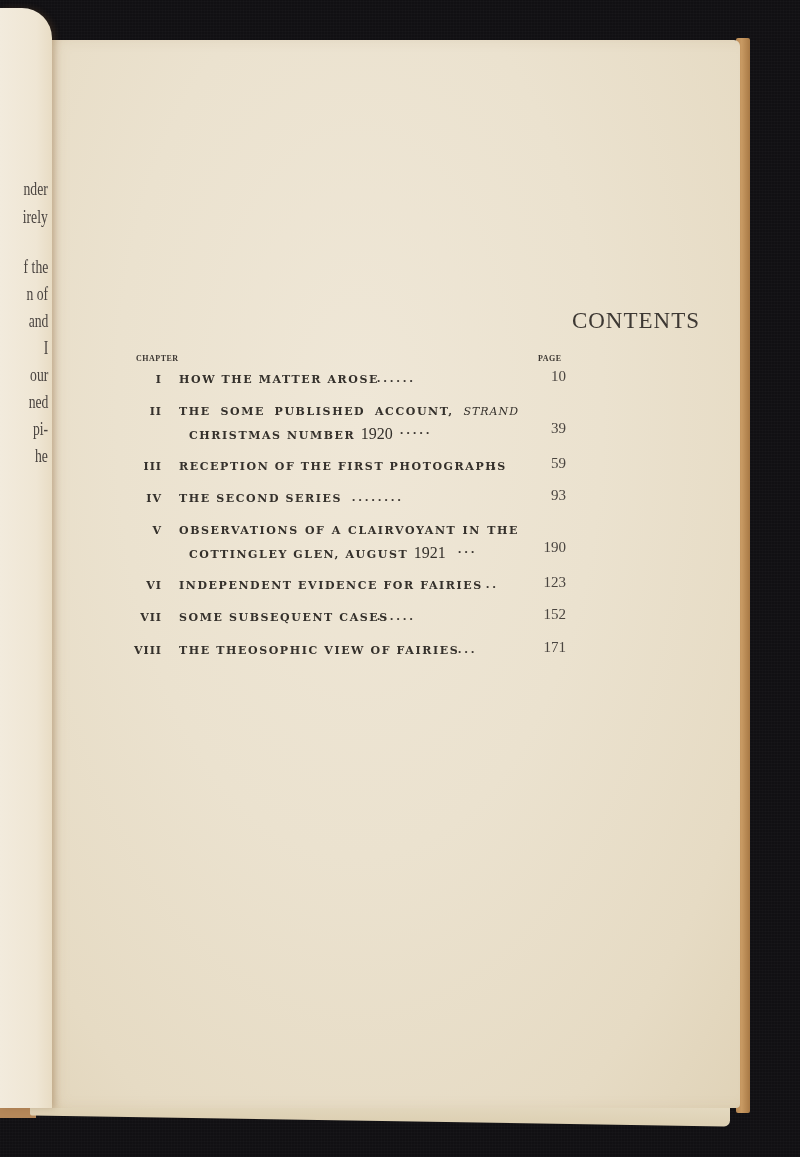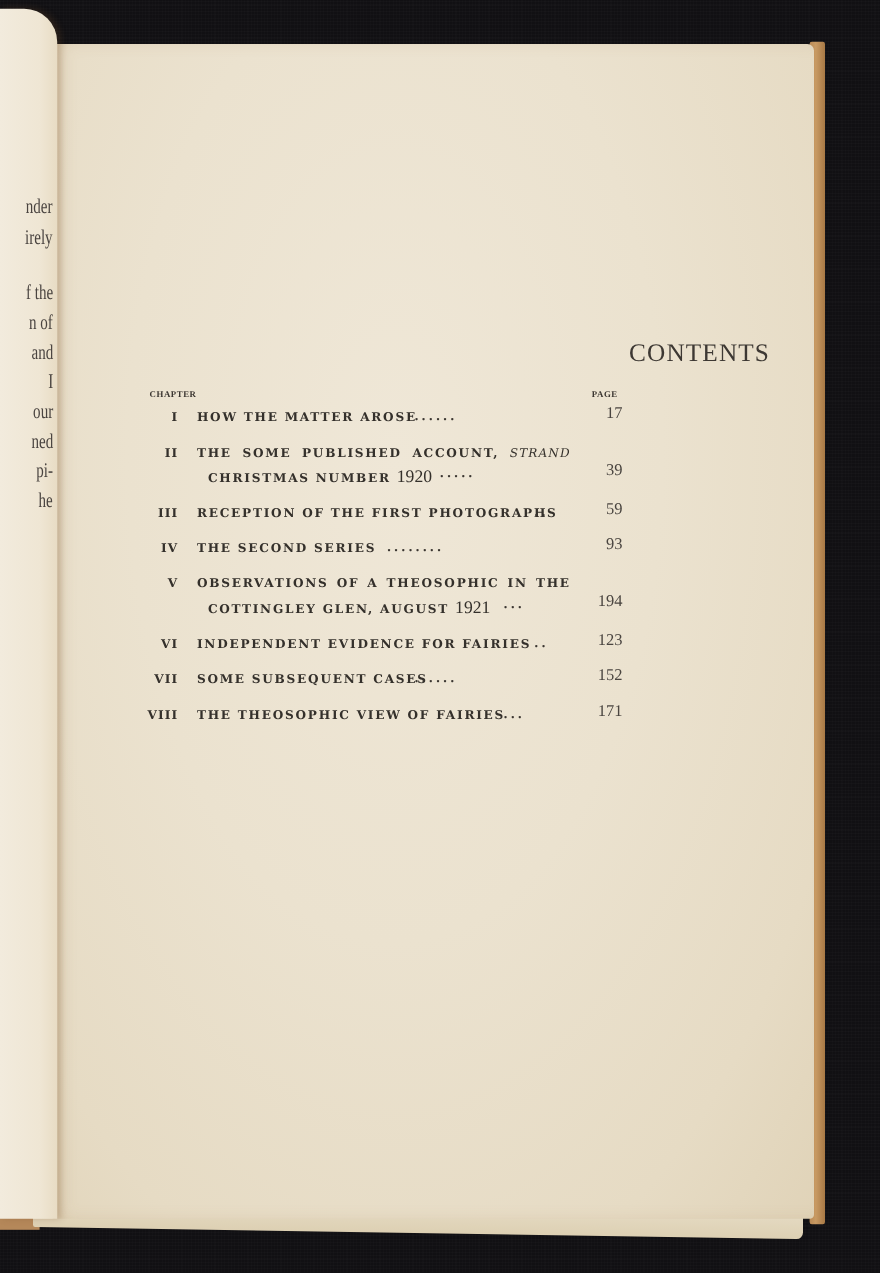--- a/index.html
+++ b/index.html
@@ -199,21 +199,21 @@
 
 <div class="contents-title">CONTENTS</div>
 
 <div class="col-head chapter">CHAPTER</div>
 <div class="col-head page-h">PAGE</div>
 
 <div class="entry" style="top:370px">
   <span class="num" style="top:3px">I</span>
   <span class="line" style="top:3px">HOW THE MATTER AROSE</span>
   <span class="leaders" style="left:377px; top:0px">.      .      .      .      .      .</span>
-  <span class="pg" style="top:-2px">17</span>
+  <span class="pg" style="top:-2px">10</span>
 </div>
 
 <div class="entry" style="top:403px">
   <span class="num" style="top:2px">II</span>
   <span class="line justify" style="top:2px">
     <span>THE</span>
     <span>SOME</span>
     <span>PUBLISHED</span>
     <span>ACCOUNT,</span>
     <span class="italic">STRAND</span>
@@ -239,30 +239,30 @@
   <span class="leaders" style="left:352px; top:0px">.      .      .      .      .      .      .      .</span>
   <span class="pg" style="top:-2px">93</span>
 </div>
 
 <div class="entry" style="top:522px">
   <span class="num" style="top:2px">V</span>
   <span class="line justify" style="top:2px">
     <span>OBSERVATIONS</span>
     <span>OF</span>
     <span>A</span>
-    <span>THEOSOPHIC</span>
+    <span>CLAIRVOYANT</span>
     <span>IN</span>
     <span>THE</span>
   </span>
   <span class="line cont" style="top:22px">
     <span>COTTINGLEY GLEN, AUGUST</span>
     <span class="year">1921</span>
   </span>
   <span class="leaders" style="left:458px; top:19px">.      .      .</span>
-  <span class="pg" style="top:17px">194</span>
+  <span class="pg" style="top:17px">190</span>
 </div>
 
 <div class="entry" style="top:576px">
   <span class="num" style="top:3px">VI</span>
   <span class="line" style="top:3px">INDEPENDENT EVIDENCE FOR FAIRIES</span>
   <span class="leaders" style="left:486px; top:0px">.      .</span>
   <span class="pg" style="top:-2px">123</span>
 </div>
 
 <div class="entry" style="top:608px">

